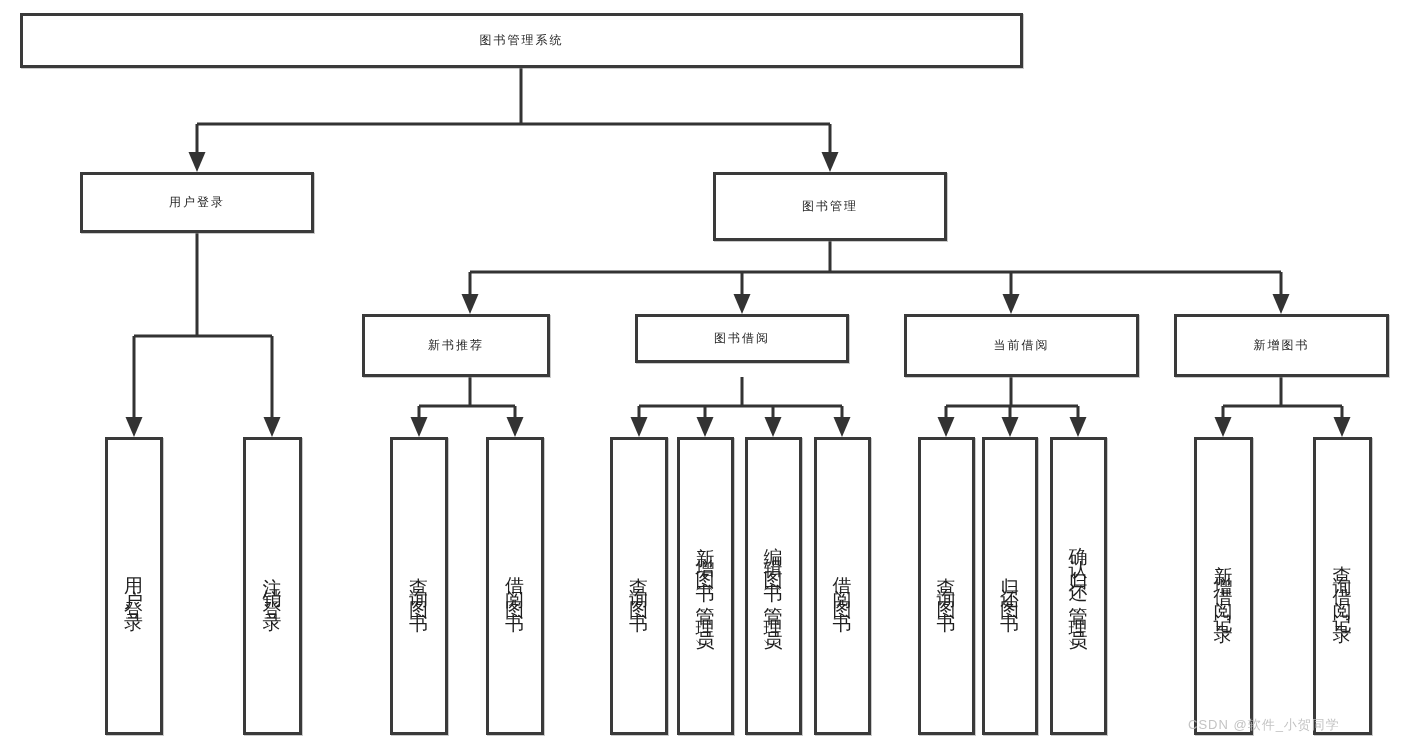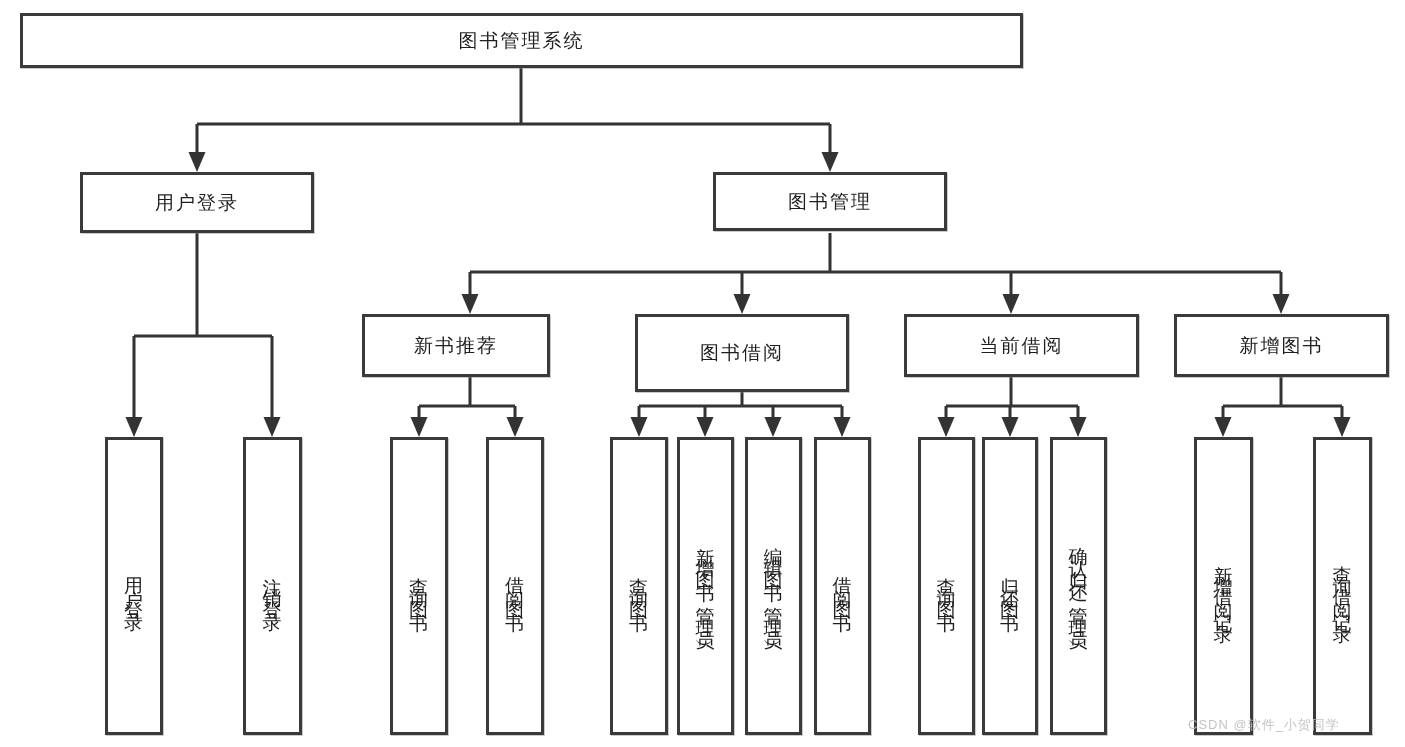--- a/index.html
+++ b/index.html
@@ -19,21 +19,21 @@
   }
   svg.connectors{position:absolute;left:0;top:0;z-index:1;}
   svg.connectors path{stroke:var(--line);stroke-width:3;fill:none;}
   svg.connectors polygon{fill:var(--line);stroke:none;}
   .node{
     position:absolute;
     box-sizing:border-box;
     background:#fff;
     border:3px solid #3a3a3a;
     display:flex;align-items:center;justify-content:center;
-    font-size:19px;
+    font-size:12px;
     letter-spacing:2px;
     z-index:2;
     box-shadow:1px 1px 0 rgba(140,140,140,0.45);
   }
   .leaf{
     writing-mode:vertical-rl;
     text-orientation:mixed;
     letter-spacing:12px;
     font-size:19px;
     line-height:1;
@@ -101,24 +101,24 @@
     <g>
       <path d="M1281 377 V406 M1223 406 H1342 M1223 406 V421 M1342 406 V421"></path>
       <polygon points="1214.5,417 1231.5,417 1223,437"></polygon>
       <polygon points="1333.5,417 1350.5,417 1342,437"></polygon>
     </g>
   </svg>
 
   <div class="node" style="left:20px;top:13px;width:1003px;height:55px">图书管理系统</div>
 
   <div class="node" style="left:80px;top:172px;width:234px;height:61px">用户登录</div>
-  <div class="node" style="left:713px;top:172px;width:234px;height:59px">图书管理</div>
+  <div class="node" style="left:713px;top:172px;width:234px;height:69px">图书管理</div>
 
   <div class="node" style="left:362px;top:314px;width:188px;height:63px">新书推荐</div>
-  <div class="node" style="left:635px;top:314px;width:214px;height:78px">图书借阅</div>
+  <div class="node" style="left:635px;top:314px;width:214px;height:49px">图书借阅</div>
   <div class="node" style="left:904px;top:314px;width:235px;height:63px">当前借阅</div>
   <div class="node" style="left:1174px;top:314px;width:215px;height:63px">新增图书</div>
 
   <div class="node leaf" style="left:105px;top:437px;width:58px;height:298px">用户登录</div>
   <div class="node leaf" style="left:243px;top:437px;width:59px;height:298px">注销登录</div>
 
   <div class="node leaf" style="left:390px;top:437px;width:58px;height:298px">查询图书</div>
   <div class="node leaf" style="left:486px;top:437px;width:58px;height:298px">借阅图书</div>
 
   <div class="node leaf" style="left:610px;top:437px;width:58px;height:298px">查询图书</div>

